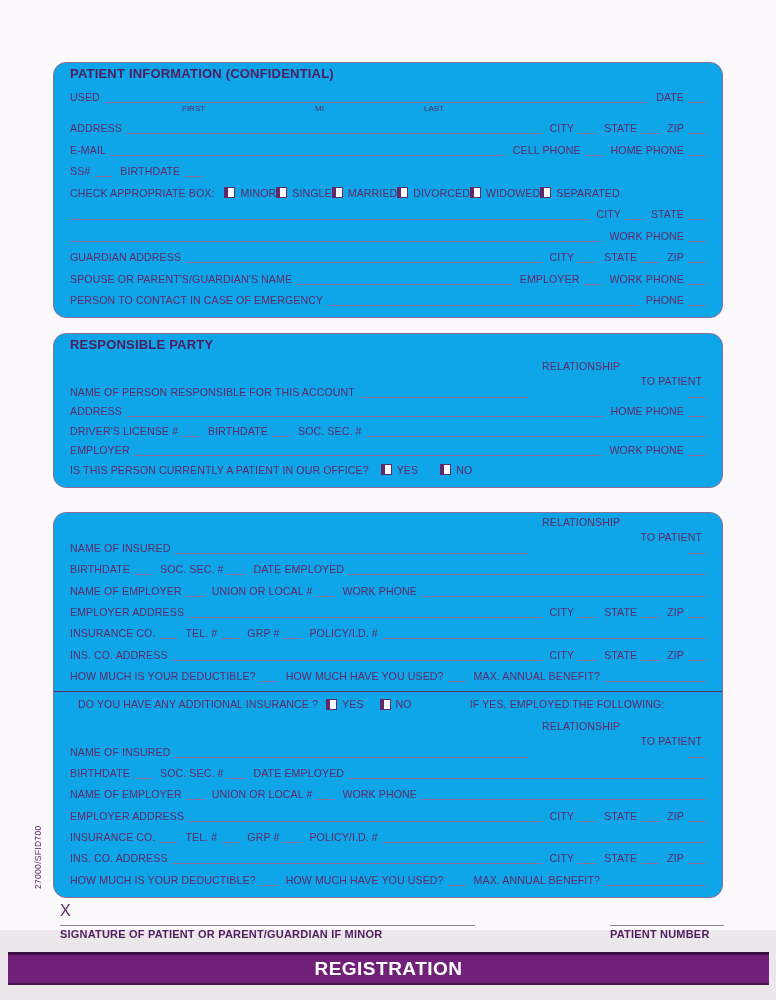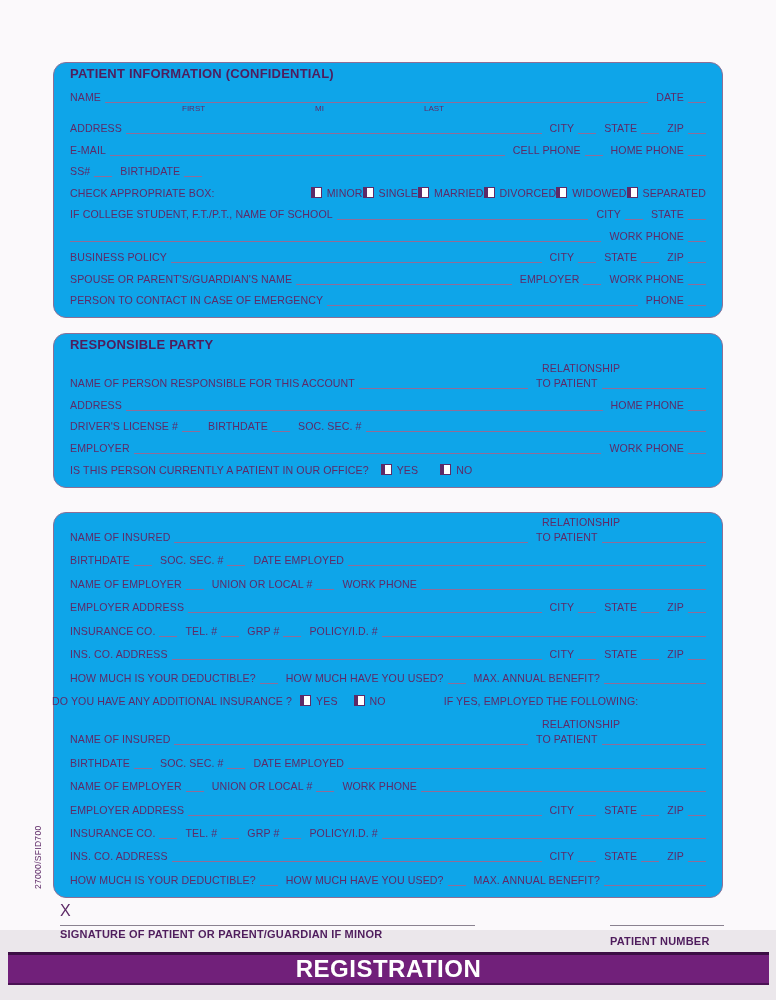--- a/index.html
+++ b/index.html
@@ -30,63 +30,63 @@
   .lbl.after{padding:0 4px 0 8px;}
   .line{border-bottom:1.2px solid var(--line);height:11px;flex:1 1 auto;min-width:18px;}
   .line.fx{flex:0 0 auto;}
   .cbrow{display:flex;align-items:center;}
   .cb{width:11px;height:11px;border:1.6px solid var(--txt);border-left-width:4px;
       display:inline-block;margin:0 5px 0 0;background:#fff;}
   .opt{display:flex;align-items:center;}
   .sub{display:flex;font-size:8px;margin-top:1px;color:var(--txt);}
   .relstack{display:flex;flex-direction:column;flex:0 0 178px;font-size:10.6px;}
   .relstack .reltop{padding-left:14px;margin-bottom:3px;}
-  .relstack .relbot{display:flex;align-items:flex-end;}
+  .relstack .relbot{display:flex;align-items:flex-end;flex-direction:column;}
   .divider{border-top:1.3px solid var(--txt);margin:0 -16px;}
-  .divgroup{display:flex;gap:6px;}
+  .divgroup{display:flex;flex-direction:column;gap:6px;}
   .addl-row{padding-left:8px;}
   .vcode{
     position:absolute;left:33px;top:793px;height:96px;
     writing-mode:vertical-rl;transform:rotate(180deg);
     font-size:8.5px;letter-spacing:.3px;color:var(--txt);
   }
   .sig-block{position:absolute;left:60px;top:903px;width:415px;}
   .sig-x{font-size:16px;line-height:16px;}
   .sig-line{border-bottom:1.6px solid #8a8290;height:7px;}
   .sig-label{font-size:11px;font-weight:bold;color:var(--title);margin-top:2px;letter-spacing:.2px;}
   .pn-block{position:absolute;left:610px;top:908px;width:114px;}
   .pn-line{border-bottom:1.6px solid #8a8290;height:18px;}
-  .pn-label{font-size:11px;font-weight:bold;color:var(--title);margin-top:9px;letter-spacing:.2px;}
+  .pn-label{font-size:11px;font-weight:bold;color:var(--title);margin-top:2px;letter-spacing:.2px;}
   .banner{
     position:absolute;left:8px;right:7px;top:952px;height:33px;
     background:var(--banner);
     border-top:3px solid var(--banner-dark);
     border-bottom:2px solid #4a1253;
     display:flex;align-items:center;justify-content:center;
   }
-  .banner-text{color:#fff;font-size:24px;font-weight:bold;letter-spacing:.5px;}
+  .banner-text{color:#fff;font-size:19px;font-weight:bold;letter-spacing:.5px;}
   
   .w28{flex:0 0 28px}.w35{flex:0 0 35px}.w55{flex:0 0 55px}
   .w60{flex:0 0 60px}.w72{flex:0 0 72px}.w80{flex:0 0 80px}
   .w95{flex:0 0 95px}.w100{flex:0 0 100px}.w105{flex:0 0 105px}.w110{flex:0 0 110px}.w120{flex:0 0 120px}.w135{flex:0 0 135px}.w137{flex:0 0 137px}
   .w140{flex:0 0 140px}.w145{flex:0 0 145px}.w148{flex:0 0 148px}.w150{flex:0 0 150px}
   .w167{flex:0 0 167px}.w200{flex:0 0 200px}.w255{flex:0 0 255px}
-  .opts{display:flex;flex:1 1 auto;justify-content:flex-end;margin-left:6px;}
+  .opts{display:flex;flex:1 1 auto;justify-content:flex-start;margin-left:6px;}
   .ifyes{margin-left:58px;}
   .sp{flex:1 1 auto;}
 </style>
 </head>
 <body>
 
 <div class="sec" style="top:62px;height:256px;">
   <div class="sec-title">PATIENT INFORMATION (CONFIDENTIAL)</div>
 
   <div>
     <div class="row">
-      <span class="lbl">NAME</span>
+      <span class="lbl">USED</span>
       <span class="line"></span>
       <span class="lbl after">DATE</span>
       <span class="line fx w145"></span>
     </div>
     <div class="sub">
       <span style="margin-left:112px">FIRST</span>
       <span style="margin-left:110px">MI</span>
       <span style="margin-left:100px">LAST</span>
     </div>
   </div>
@@ -143,36 +143,35 @@
           <span>WIDOWED</span>
         </span>
       <span class="opt">
           <span class="cb"></span>
           <span>SEPARATED</span>
         </span>
     </span>
   </div>
 
   <div class="row">
-    <span class="lbl">IF COLLEGE STUDENT, F.T./P.T., NAME OF SCHOOL</span>
     <span class="line"></span>
     <span class="lbl after">CITY</span>
     <span class="line fx w80"></span>
     <span class="lbl after">STATE</span>
     <span class="line fx w28"></span>
   </div>
 
   <div class="row">
     <span class="line"></span>
     <span class="lbl after">WORK PHONE</span>
     <span class="line fx w110"></span>
   </div>
 
   <div class="row">
-    <span class="lbl">BUSINESS POLICY</span>
+    <span class="lbl">GUARDIAN ADDRESS</span>
     <span class="line"></span>
     <span class="lbl after">CITY</span>
     <span class="line fx w100"></span>
     <span class="lbl after">STATE</span>
     <span class="line fx w35"></span>
     <span class="lbl after">ZIP</span>
     <span class="line fx w80"></span>
   </div>
 
   <div class="row">

